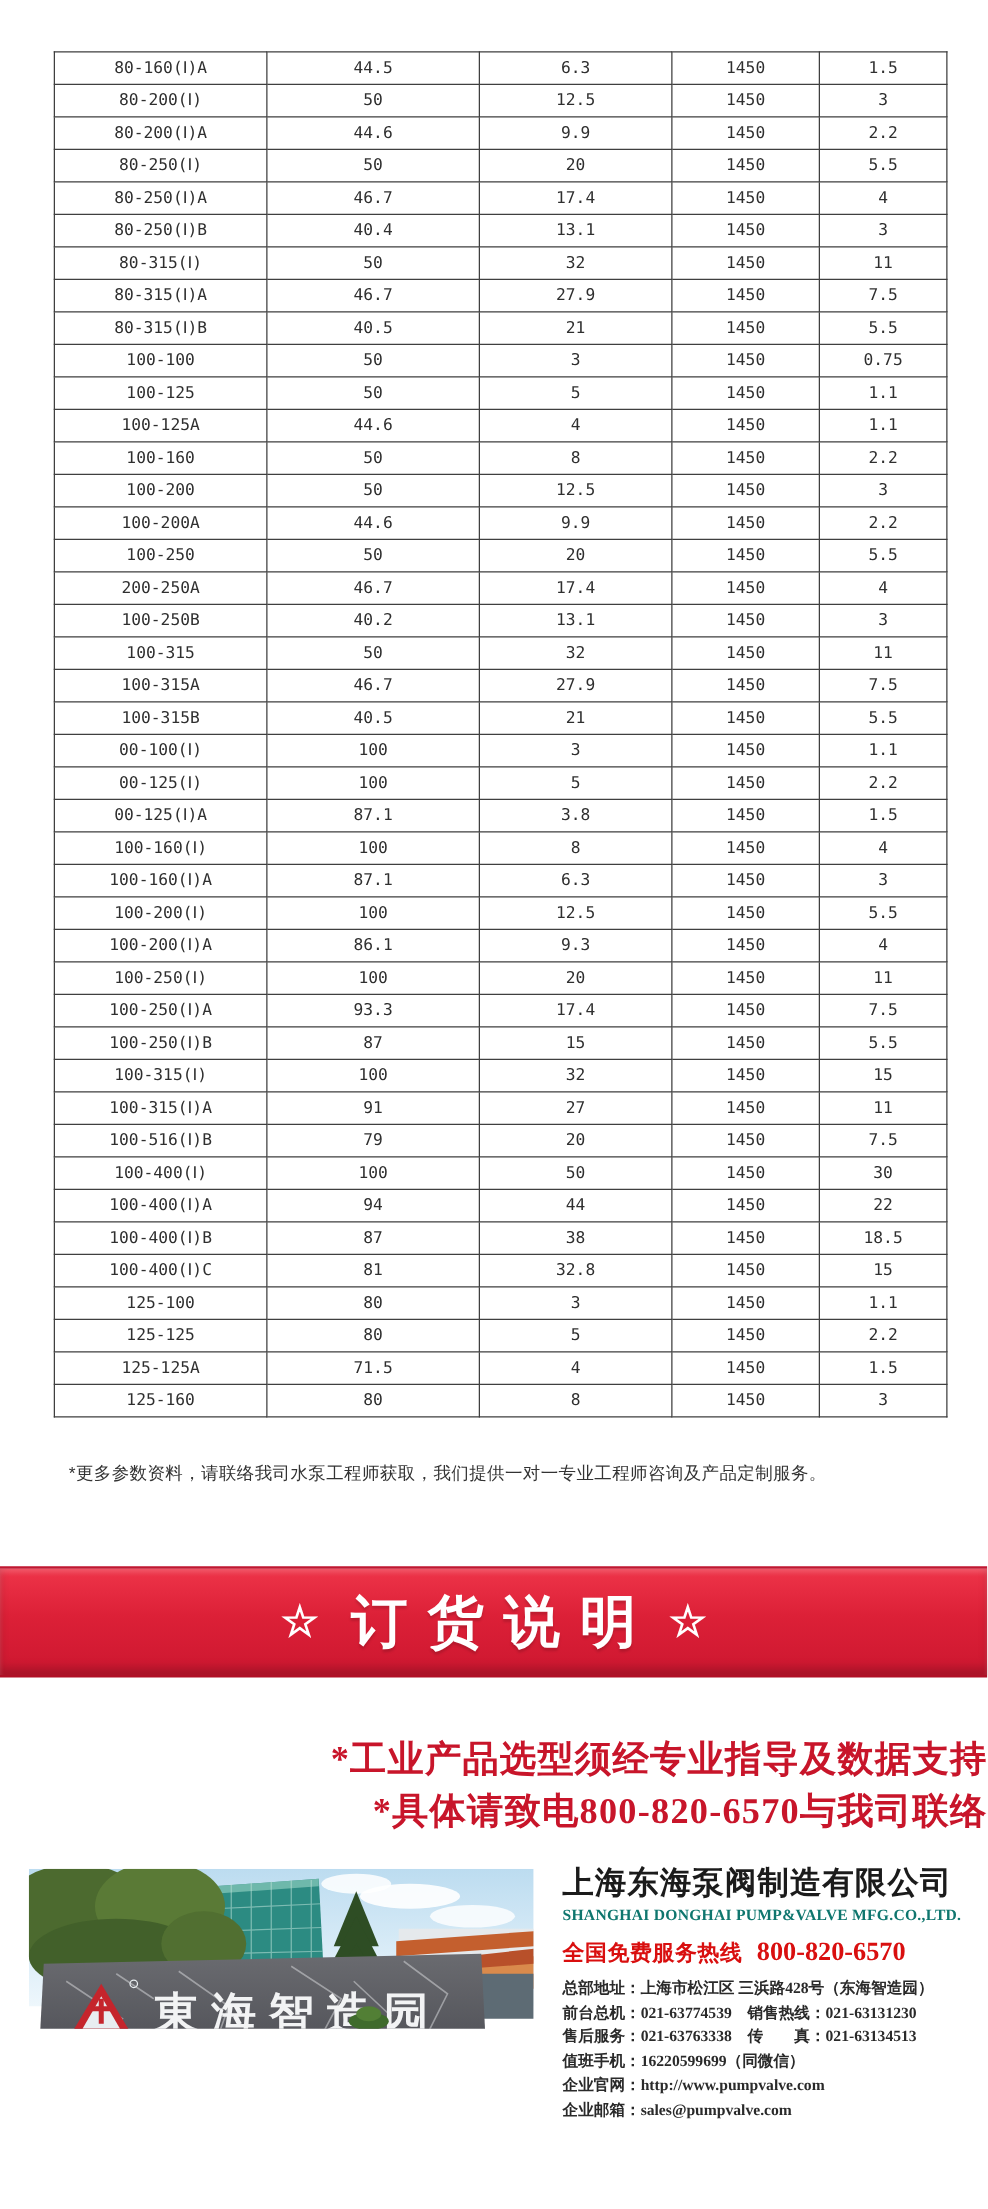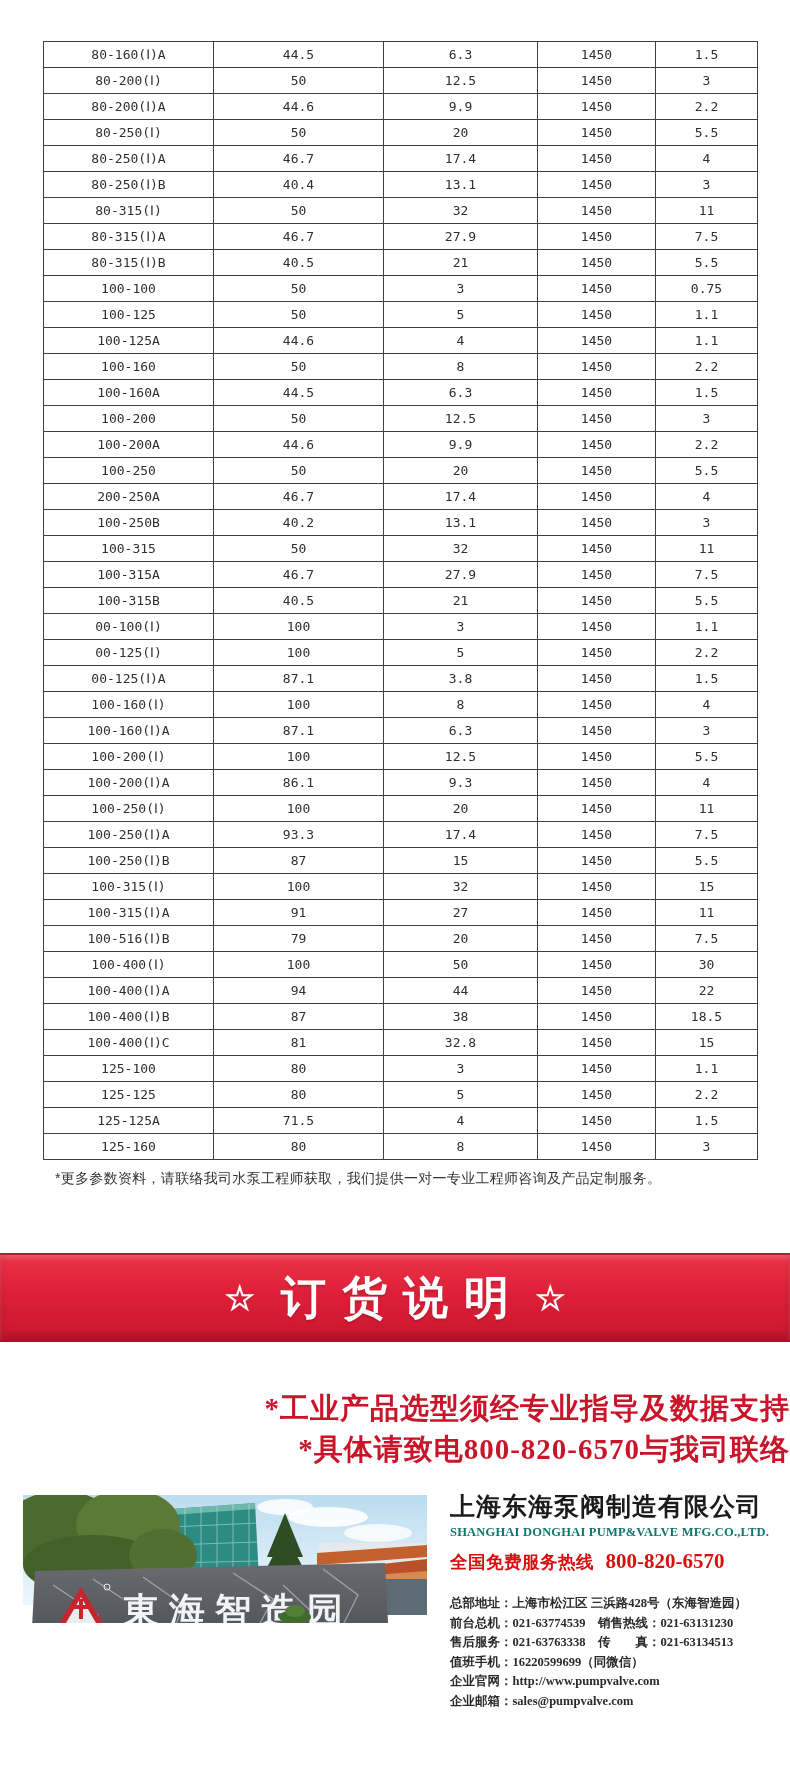--- a/index.html
+++ b/index.html
@@ -35,21 +35,21 @@
   
   .photo{position:absolute;left:23px;top:1495px;width:404px;height:128px;overflow:hidden;}
   .finfo{position:absolute;left:450px;top:1490px;width:338px;}
   .company-cn{font-size:25px;font-weight:900;color:#1b1b1b;letter-spacing:1px;line-height:32px;}
   .company-en{font-size:12.5px;font-weight:bold;font-family:"Liberation Serif",serif;
               color:#0f766e;letter-spacing:.2px;line-height:16px;margin-top:2px;}
   .hotline{margin-top:9px;line-height:24px;white-space:nowrap;}
   .hotline .lab{font-size:17.5px;font-weight:900;color:#d90f0f;letter-spacing:.5px;}
   .hotline .num{font-size:21px;font-weight:bold;color:#d90f0f;
                 font-family:"Liberation Serif",serif;margin-left:7px;text-align:right;}
-  .info-lines{margin-top:19px;}
+  .info-lines{margin-top:5px;}
   .info-lines .il{font-size:12.5px;line-height:19.5px;font-weight:bold;color:#2a2a2a;
                   font-family:"Liberation Serif",serif;white-space:nowrap;}
 </style>
 </head>
 <body>
 
 <div class="page">
 
   <div class="table-wrap">
     <table class="spec">
@@ -144,27 +144,20 @@
             <td>4</td>
             <td>1450</td>
             <td>1.1</td>
           </tr>
           <tr>
             <td>100-160</td>
             <td>50</td>
             <td>8</td>
             <td>1450</td>
             <td>2.2</td>
-          </tr>
-          <tr>
-            <td>100-160A</td>
-            <td>44.5</td>
-            <td>6.3</td>
-            <td>1450</td>
-            <td>1.5</td>
           </tr>
           <tr>
             <td>100-200</td>
             <td>50</td>
             <td>12.5</td>
             <td>1450</td>
             <td>3</td>
           </tr>
           <tr>
             <td>100-200A</td>

